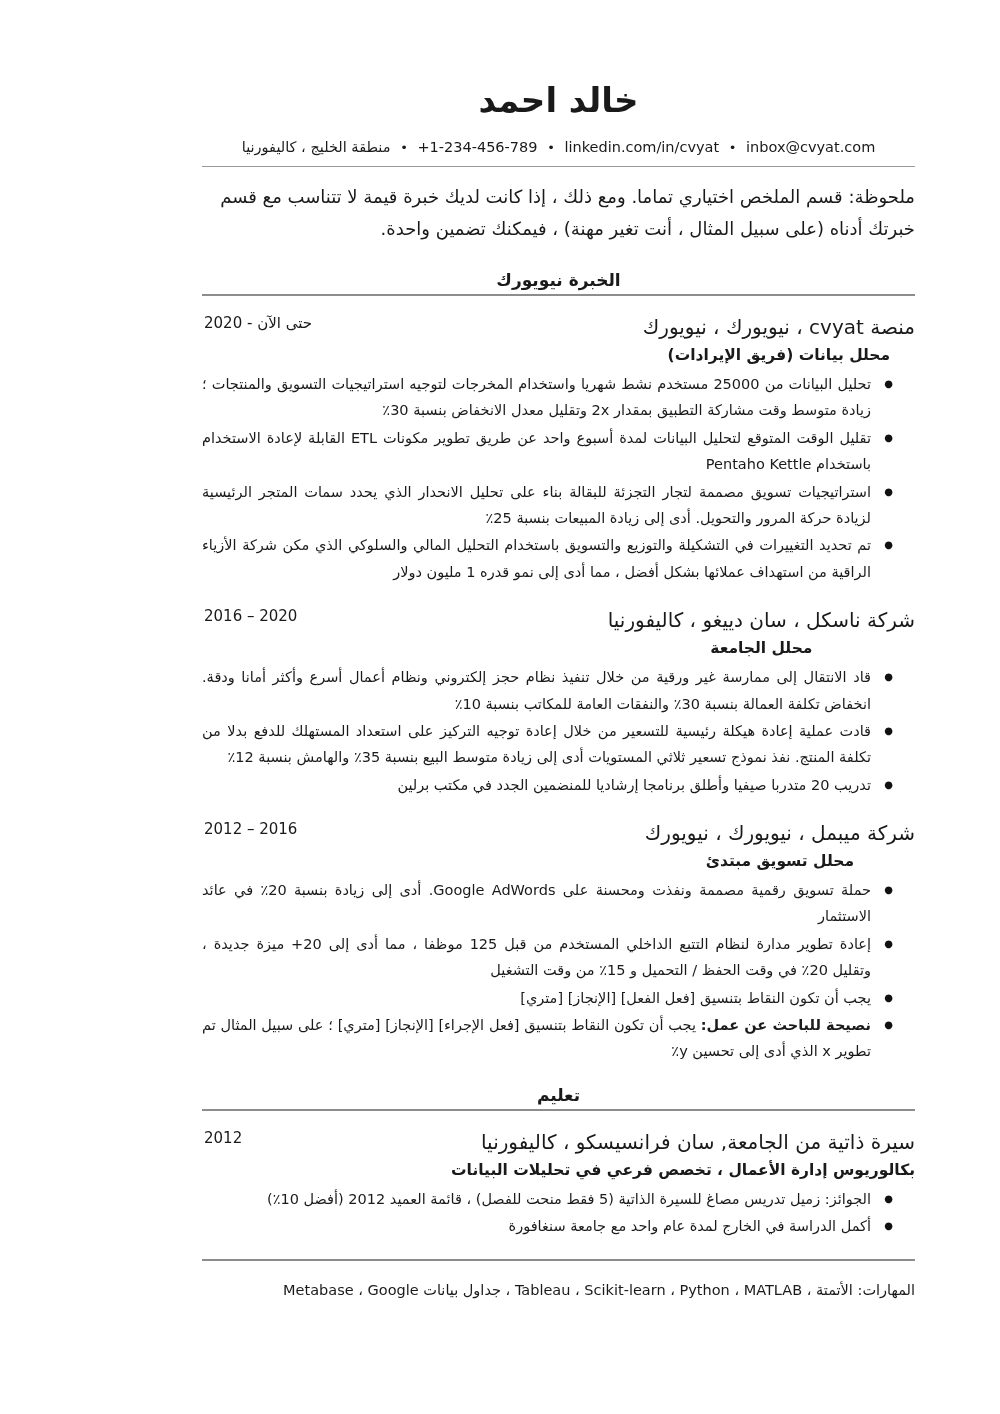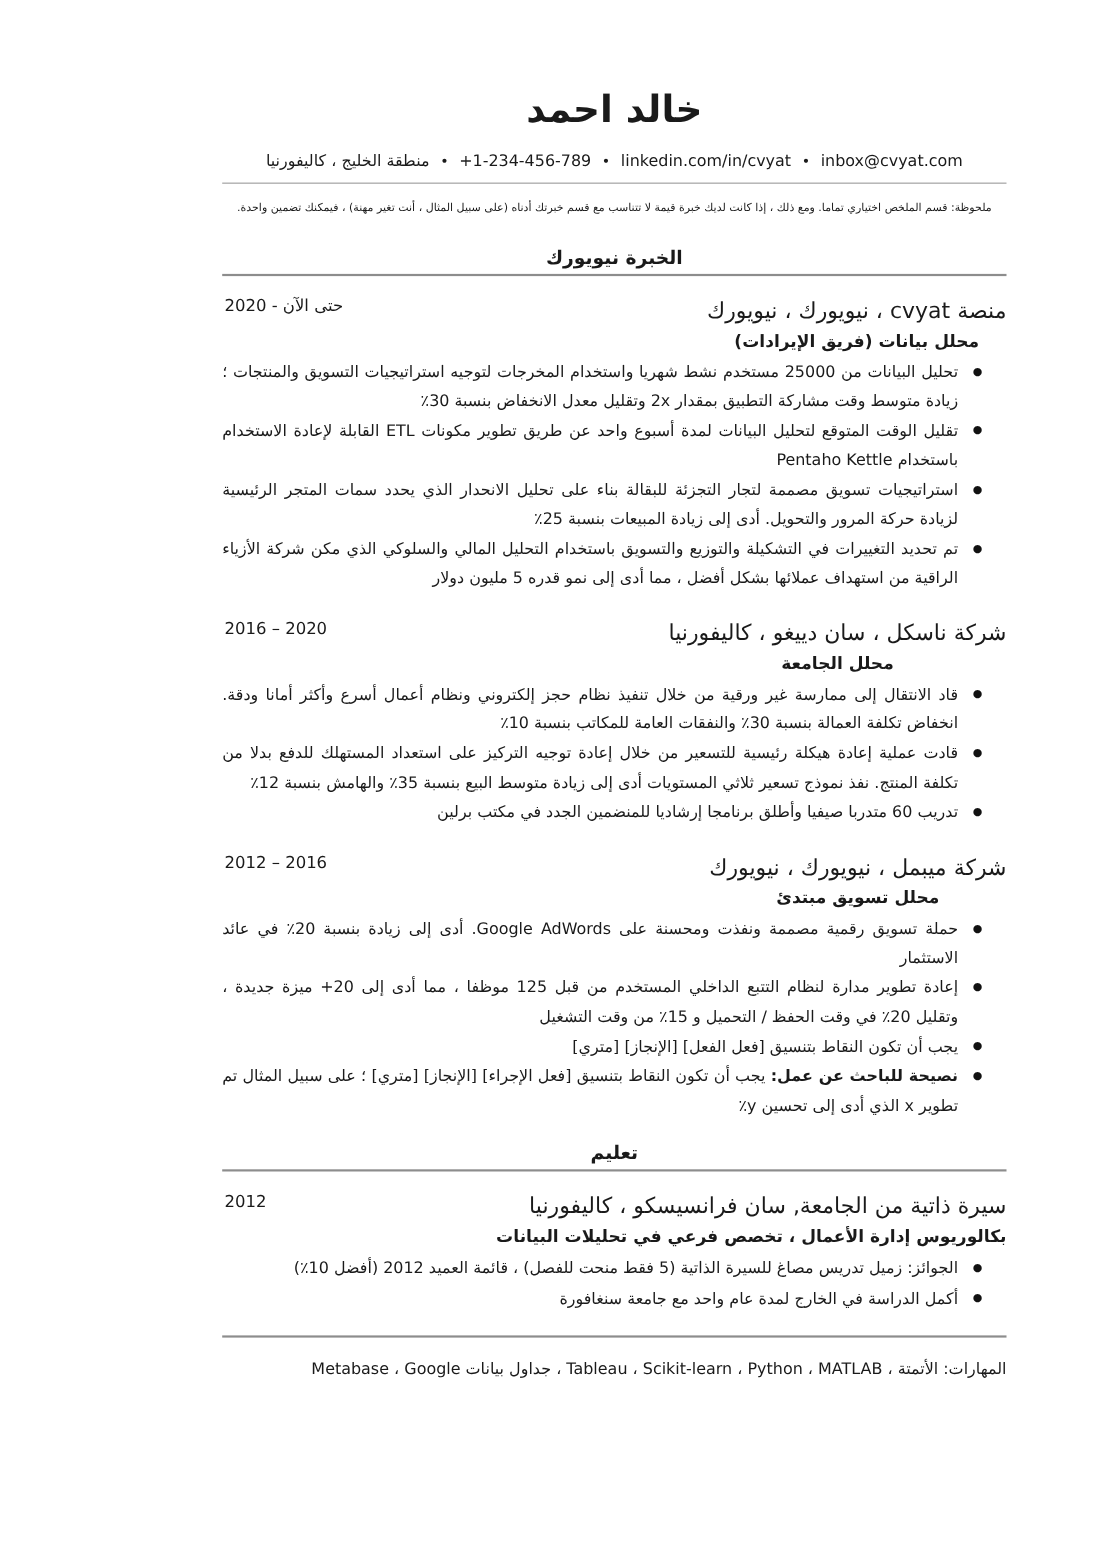--- a/index.html
+++ b/index.html
@@ -55,23 +55,23 @@
     margin: 0 0 14px 0;
   }
   .rule-section {
     border: 0;
     border-top: 2px solid #8d8d8d;
     margin: 4px 0 16px 0;
   }
 
   
   .note {
-    font-size: 10px;
+    font-size: 18px;
     line-height: 1.75;
-    text-align: center;
+    text-align: right;
     margin: 0 0 26px 0;
     direction: rtl;
   }
 
   
   .section-title {
     text-align: center;
     font-size: 17px;
     font-weight: 700;
     margin: 10px 0 4px 0;
@@ -175,35 +175,35 @@
             <div>
               <div class="entry-org">منصة cvyat ، نيويورك ، نيويورك</div>
               <div class="entry-role">محلل بيانات (فريق الإيرادات)</div>
             </div>
             <div class="entry-date">2020 - حتى الآن</div>
           </div>
           <ul class="bullets">
             <li>تحليل البيانات من 25000 مستخدم نشط شهريا واستخدام المخرجات لتوجيه استراتيجيات التسويق والمنتجات ؛ زيادة متوسط وقت مشاركة التطبيق بمقدار 2x وتقليل معدل الانخفاض بنسبة 30٪</li>
             <li>تقليل الوقت المتوقع لتحليل البيانات لمدة أسبوع واحد عن طريق تطوير مكونات ETL القابلة لإعادة الاستخدام باستخدام Pentaho Kettle</li>
             <li>استراتيجيات تسويق مصممة لتجار التجزئة للبقالة بناء على تحليل الانحدار الذي يحدد سمات المتجر الرئيسية لزيادة حركة المرور والتحويل. أدى إلى زيادة المبيعات بنسبة 25٪</li>
-            <li>تم تحديد التغييرات في التشكيلة والتوزيع والتسويق باستخدام التحليل المالي والسلوكي الذي مكن شركة الأزياء الراقية من استهداف عملائها بشكل أفضل ، مما أدى إلى نمو قدره 5 مليون دولار</li>
+            <li>تم تحديد التغييرات في التشكيلة والتوزيع والتسويق باستخدام التحليل المالي والسلوكي الذي مكن شركة الأزياء الراقية من استهداف عملائها بشكل أفضل ، مما أدى إلى نمو قدره 1 مليون دولار</li>
           </ul>
         </div>
         <div class="entry">
           <div class="entry-head">
             <div>
               <div class="entry-org">شركة ناسكل ، سان دييغو ، كاليفورنيا</div>
               <div class="entry-role">محلل الجامعة</div>
             </div>
             <div class="entry-date">2016 – 2020</div>
           </div>
           <ul class="bullets">
             <li>قاد الانتقال إلى ممارسة غير ورقية من خلال تنفيذ نظام حجز إلكتروني ونظام أعمال أسرع وأكثر أمانا ودقة. انخفاض تكلفة العمالة بنسبة 30٪ والنفقات العامة للمكاتب بنسبة 10٪</li>
             <li>قادت عملية إعادة هيكلة رئيسية للتسعير من خلال إعادة توجيه التركيز على استعداد المستهلك للدفع بدلا من تكلفة المنتج. نفذ نموذج تسعير ثلاثي المستويات أدى إلى زيادة متوسط البيع بنسبة 35٪ والهامش بنسبة 12٪</li>
-            <li>تدريب 60 متدربا صيفيا وأطلق برنامجا إرشاديا للمنضمين الجدد في مكتب برلين</li>
+            <li>تدريب 20 متدربا صيفيا وأطلق برنامجا إرشاديا للمنضمين الجدد في مكتب برلين</li>
           </ul>
         </div>
         <div class="entry">
           <div class="entry-head">
             <div>
               <div class="entry-org">شركة ميبمل ، نيويورك ، نيويورك</div>
               <div class="entry-role">محلل تسويق مبتدئ</div>
             </div>
             <div class="entry-date">2012 – 2016</div>
           </div>

